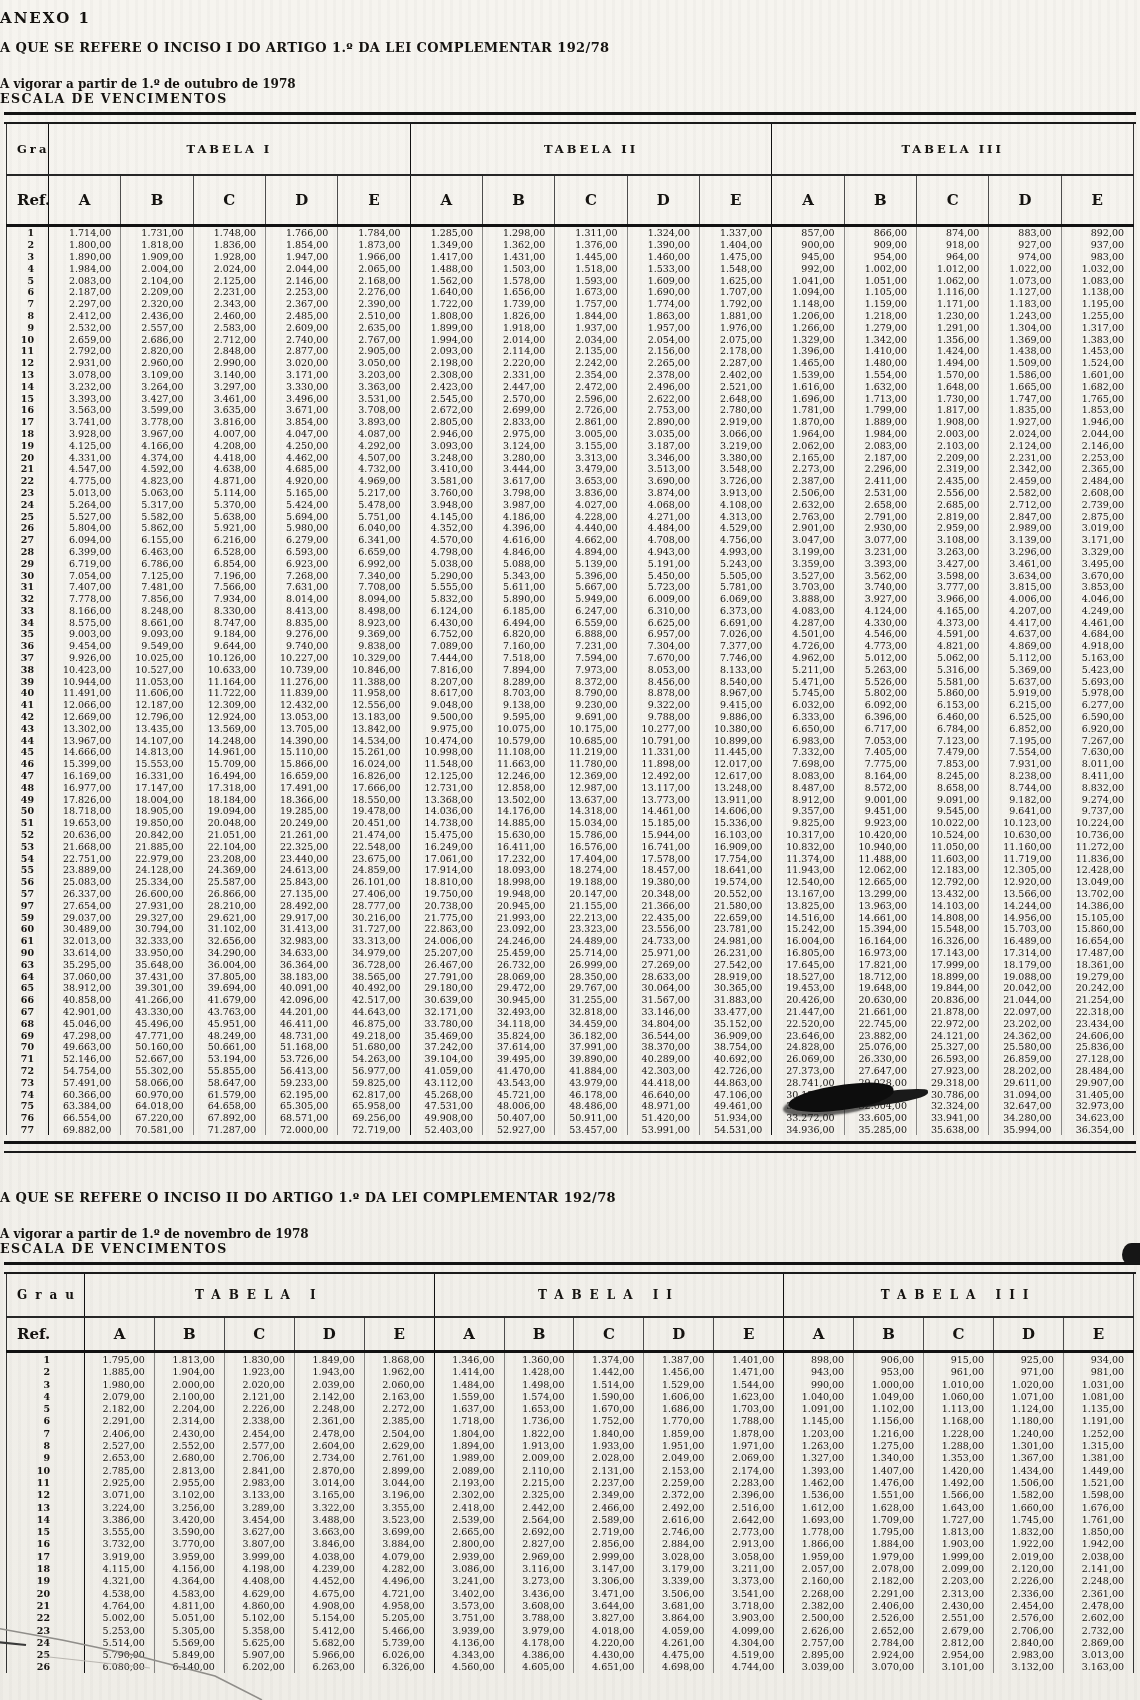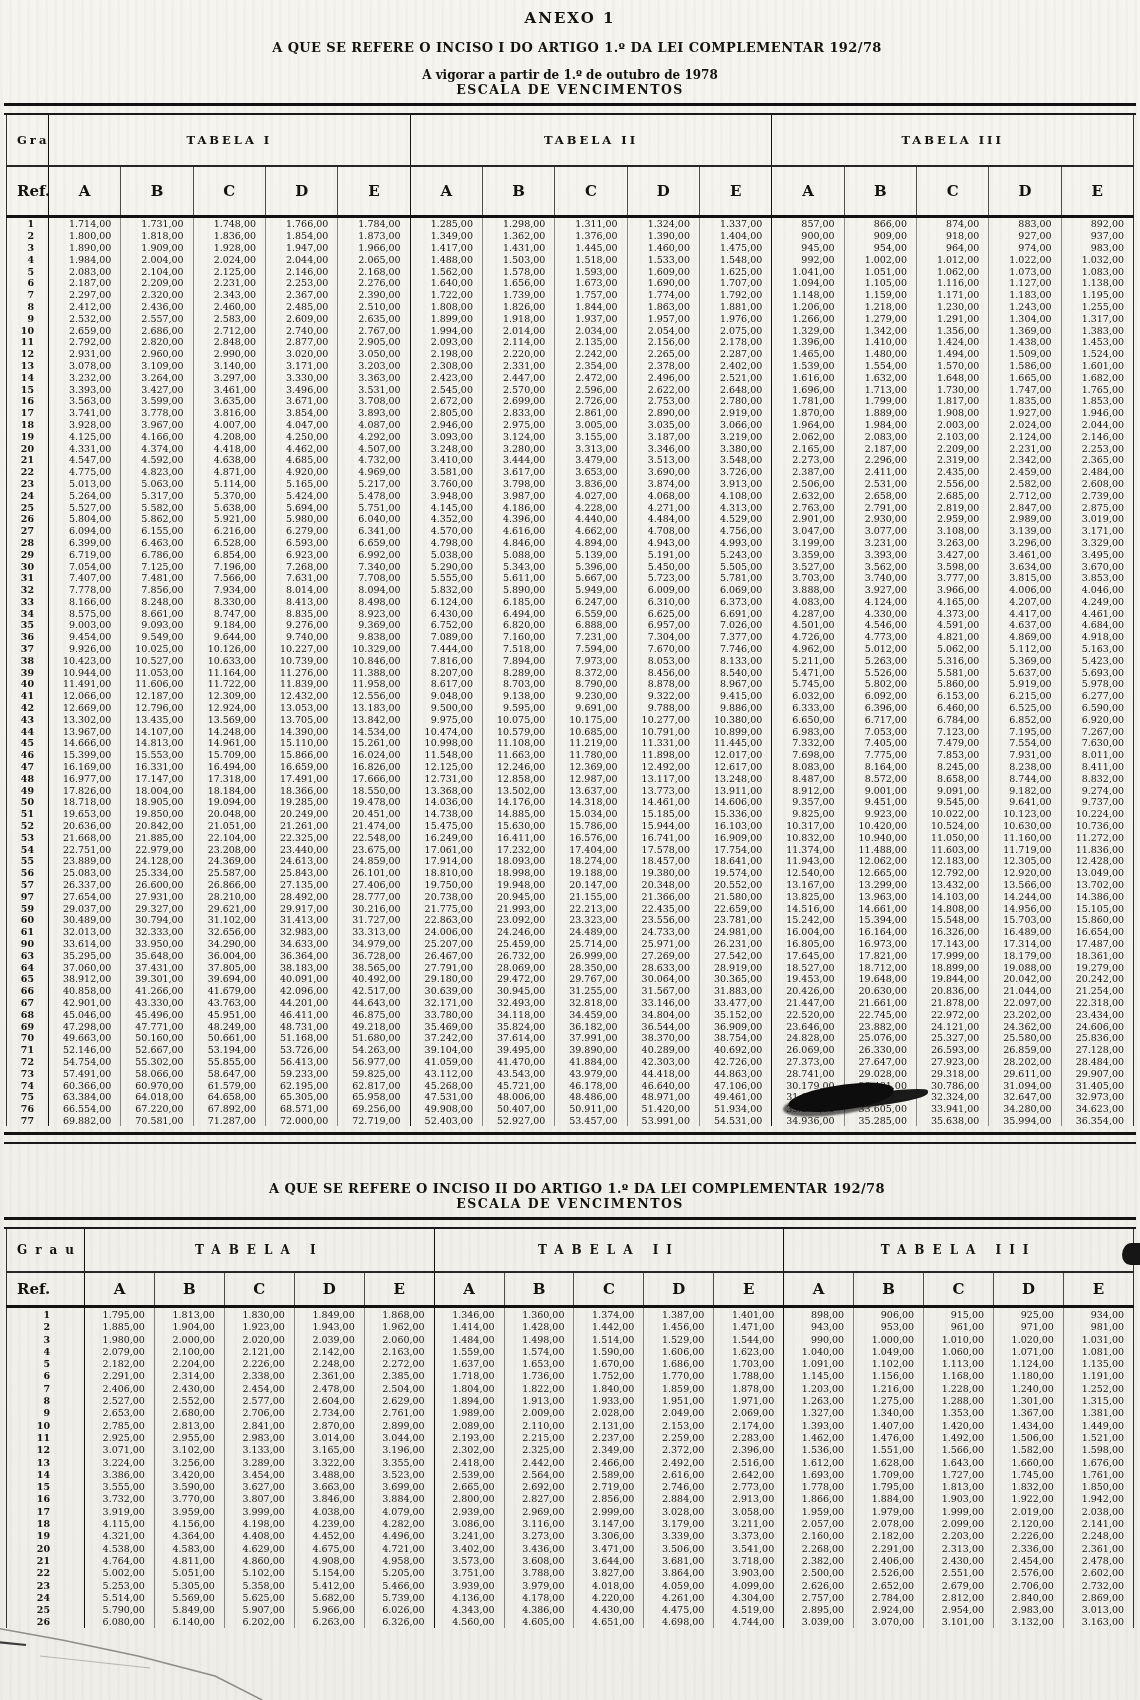--- a/index.html
+++ b/index.html
@@ -9,24 +9,24 @@
     font-family:"DejaVu Serif","Liberation Serif",serif;
     color:#151310;
     overflow:hidden;
   }
   .page{
     position:relative;width:1140px;height:1700px;
     background:
       repeating-linear-gradient(90deg, rgba(0,0,0,0.018) 0 3px, rgba(0,0,0,0) 3px 9px),
       linear-gradient(180deg,#f6f4ef 0%,#f3f1ec 55%,#efede7 100%);
   }
-  .titles{ text-align:center; }
+  .titles{ }
   .t-main{ font-size:15px; font-weight:bold; letter-spacing:2px; padding-top:9px; }
-  .t-sub{ font-size:13px; font-weight:bold; letter-spacing:0.4px; margin-top:13px;padding-left:14px; }
-  .t-date{ font-size:12px; font-weight:bold; margin-top:13px; }
+  .t-sub{ font-size:13px; font-weight:bold; letter-spacing:0.4px; margin-top:13px; }
+  .t-date{ font-size:12px; font-weight:bold; margin-top:22px; }
   .t-scale{ font-size:12.5px; font-weight:bold; letter-spacing:1.5px; }
   .double-rule{
     height:7px; margin:6px 4px 0 4px;
     border-top:3px solid #131313; border-bottom:2px solid #1a1a1a;
   }
   table{ border-collapse:collapse; table-layout:fixed; width:1128px; margin:0 6px; }
   th,td{ padding:0; overflow:hidden; white-space:nowrap; }
   thead th{ font-weight:bold; border-left:1px solid #4c4c4c; }
   thead tr.band1 th{ height:50px; font-size:11.5px; letter-spacing:3px; border-bottom:2px solid #262626; }
   thead tr.band2 th{ height:48px; font-size:15px; border-bottom:3px solid #121212; }
@@ -1505,20 +1505,21 @@
         </tr>
       </tbody>
   </table>
 
   <div class="double-rule"></div>
 
   <div class="gap"></div>
 
   <div class="titles">
     <div class="t-sub">A QUE SE REFERE O INCISO II DO ARTIGO 1.º DA LEI COMPLEMENTAR 192/78</div>
+    <div class="t-date">A vigorar a partir de 1.º de novembro de 1978</div>
     <div class="t-scale">ESCALA DE VENCIMENTOS</div>
   </div>
 
   <div class="double-rule"></div>
 
   <table class="t2">
     <colgroup>
       <col class="c-ref">
         <col>
         <col>

